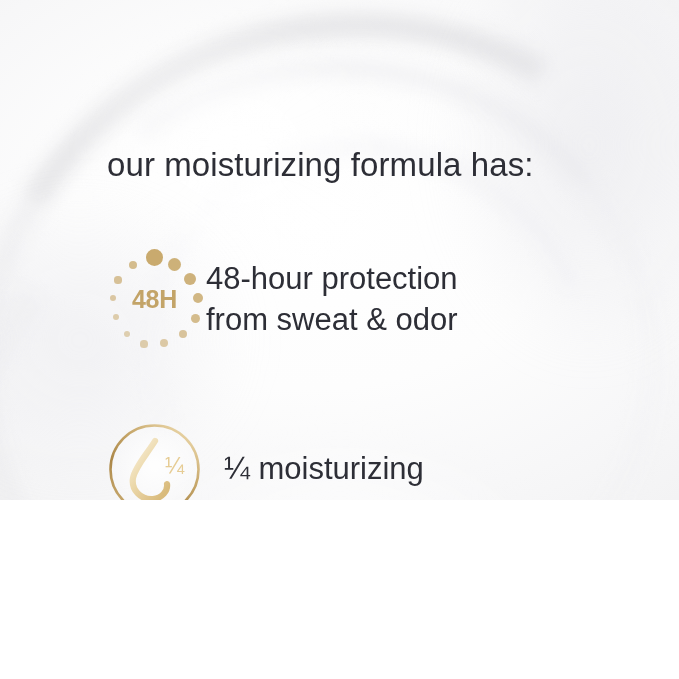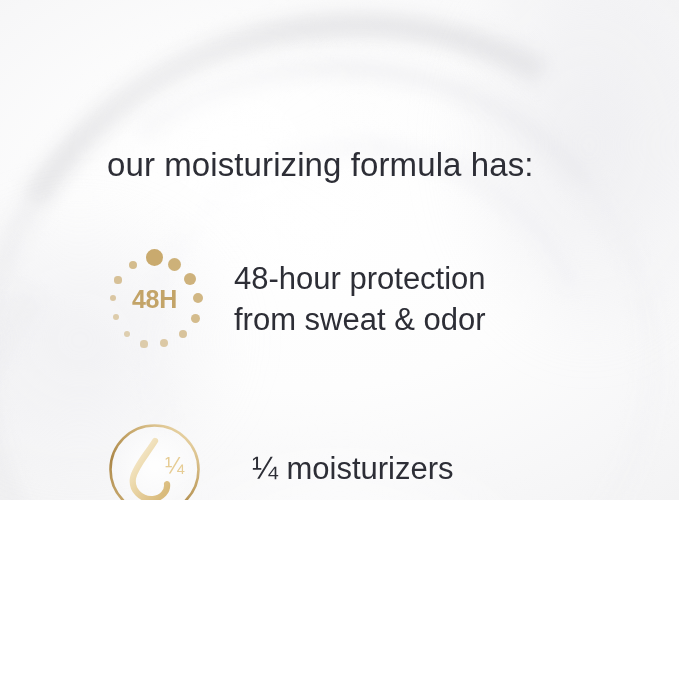--- a/index.html
+++ b/index.html
@@ -123,21 +123,20 @@
     font-weight: 300;
     letter-spacing: 0.1px;
     color: #2d2e36;
     white-space: nowrap;
   }
 
   .feature-row {
     position: absolute;
     display: flex;
     align-items: center;
-    gap: 28px;
   }
 
   .row-48h { left: 103px; top: 248px; }
   .row-moist { left: 103px; top: 418px; }
 
   .icon-slot {
     position: relative;
     width: 103px;
     height: 103px;
     flex: 0 0 auto;
@@ -257,18 +256,18 @@
 
           <path d="M 52 23
                    C 44 36, 32 49, 30 60
                    C 28 72, 38 82, 50 81
                    C 59 80, 65 73, 64 66" fill="none" stroke="url(#dropGrad)" stroke-width="6.2" stroke-linecap="round"></path>
 
           <text x="62" y="56" font-family="Liberation Sans, sans-serif" font-size="23" font-weight="400" fill="#e6cc94">¼</text>
         </svg>
       </div>
       <div class="feature-text text-moist">
-        <div>¼ moisturizers</div>
+        <div>¼ moisturizing</div>
       </div>
     </div>
 
   </div>
 </div>
 
 </body></html>

